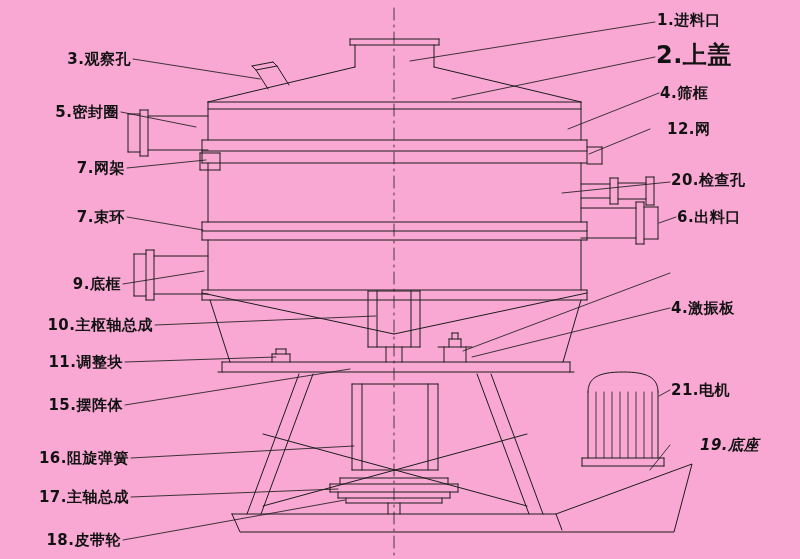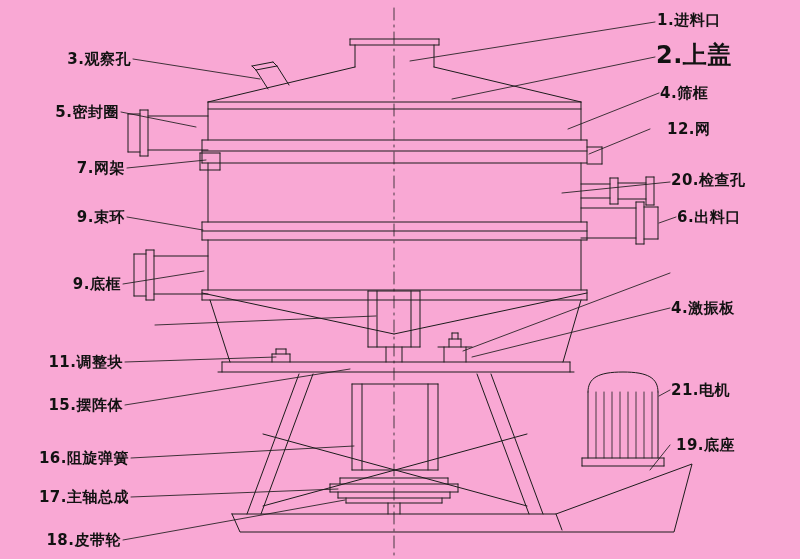--- a/index.html
+++ b/index.html
@@ -122,26 +122,27 @@
   </svg>
 
   <div class="lbl right-side" style="left:657px;top:10px;">1.进料口</div>
   <div class="lbl right-side big" style="left:656px;top:44px;">2.上盖</div>
   <div class="lbl right-side" style="left:660px;top:83px;">4.筛框</div>
   <div class="lbl right-side" style="left:651px;top:119px;margin-left:16px;">12.网</div>
   <div class="lbl right-side" style="left:671px;top:170px;">20.检查孔</div>
   <div class="lbl right-side" style="left:677px;top:207px;">6.出料口</div>
   <div class="lbl right-side" style="left:671px;top:298px;">4.激振板</div>
   <div class="lbl right-side" style="left:671px;top:380px;">21.电机</div>
-  <div class="lbl right-side" style="left:676px;top:435px;">19.底座</div>
+  <div class="lbl right-side" style="left:700px;top:435px;font-style:italic;">19.底座</div>
 
   <div class="lbl left-side" style="right:669px;top:49px;">3.观察孔</div>
   <div class="lbl left-side" style="right:681px;top:102px;">5.密封圈</div>
   <div class="lbl left-side" style="right:675px;top:158px;">7.网架</div>
-  <div class="lbl left-side" style="right:675px;top:207px;">9.束环</div>
+  <div class="lbl left-side" style="right:675px;top:207px;">7.束环</div>
   <div class="lbl left-side" style="right:679px;top:274px;">9.底框</div>
+  <div class="lbl left-side" style="right:647px;top:315px;">10.主枢轴总成</div>
   <div class="lbl left-side" style="right:677px;top:352px;">11.调整块</div>
   <div class="lbl left-side" style="right:677px;top:395px;">15.摆阵体</div>
   <div class="lbl left-side" style="right:671px;top:448px;">16.阻旋弹簧</div>
   <div class="lbl left-side" style="right:671px;top:487px;">17.主轴总成</div>
   <div class="lbl left-side" style="right:679px;top:530px;">18.皮带轮</div>
 
 </div>
 
 </body></html>

